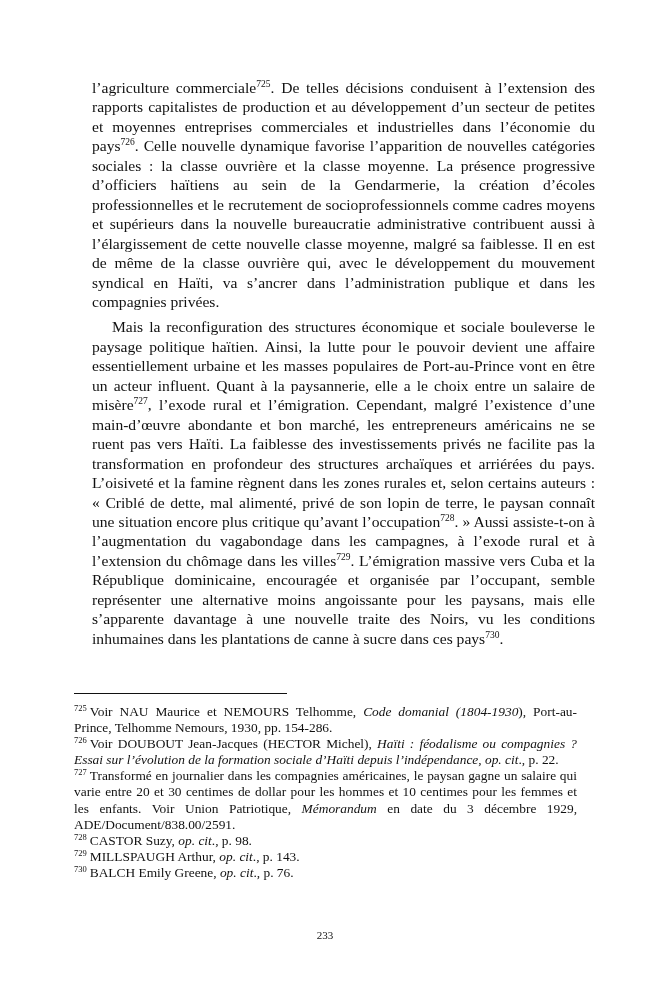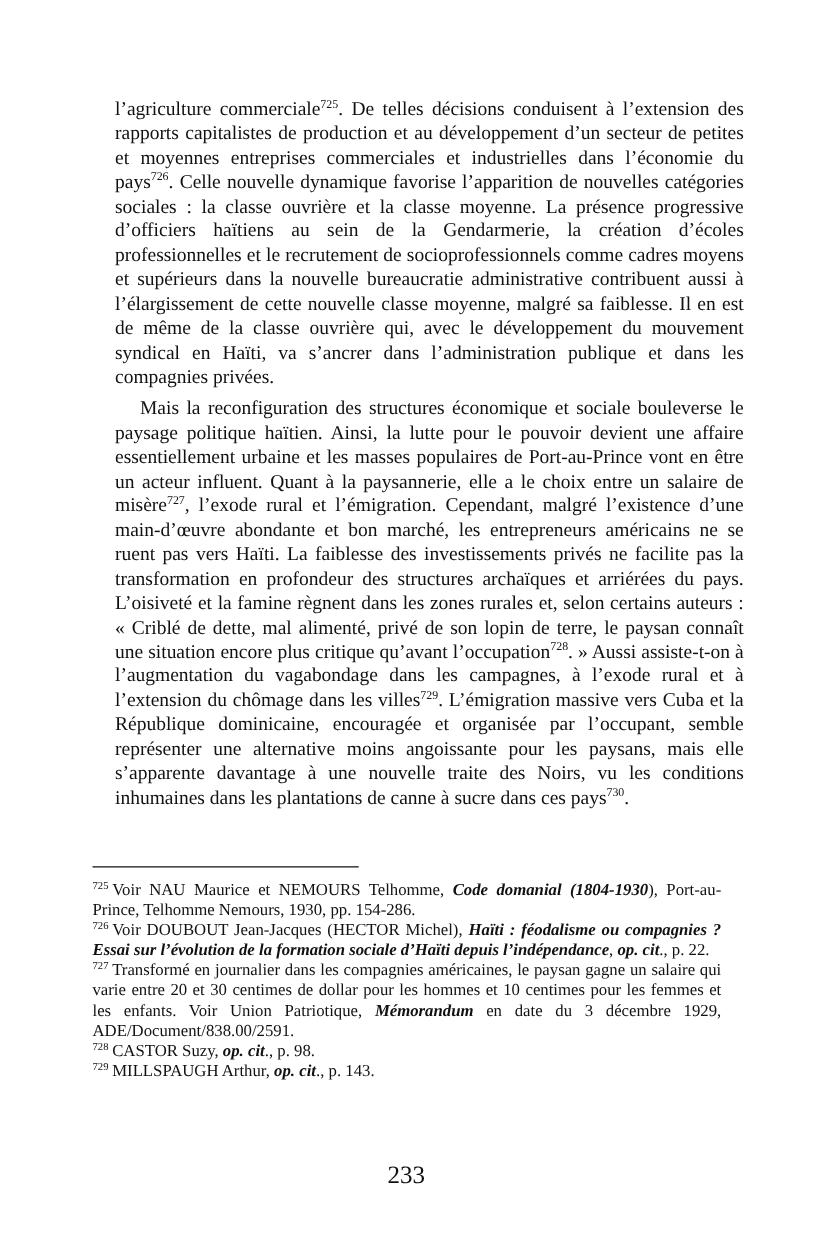--- a/index.html
+++ b/index.html
@@ -22,37 +22,38 @@
   .footnotes {
     position: absolute; left: 74px; top: 704px; width: 503px;
     font-family: "Liberation Serif", serif; color: #111;
     font-size: 13.4px; line-height: 16.1px;
   }
   .fn { margin: 0; text-align: justify; }
   .fn sup { font-size: 8.5px; vertical-align: 5px; margin-right: 3px; }
   .page-number {
     position: absolute; left: 0; width: 650px; top: 929px;
     text-align: center; font-family: "Liberation Serif", serif;
-    font-size: 20px; color: #111;
+    font-size: 11px; color: #111;
   }
-  i { font-style: italic; font-weight: bold; }
+  i { font-style: italic; }
 </style>
 </head>
 <body>
 
 <div class="page">
   <div class="body-text">
     <p class="para">l’agriculture commerciale<sup>725</sup>. De telles décisions conduisent à l’extension des rapports capitalistes de production et au développement d’un secteur de petites et moyennes entreprises commerciales et industrielles dans l’économie du pays<sup>726</sup>. Celle nouvelle dynamique favorise l’apparition de nouvelles catégories sociales : la classe ouvrière et la classe moyenne. La présence progressive d’officiers haïtiens au sein de la Gendarmerie, la création d’écoles professionnelles et le recrutement de socioprofessionnels comme cadres moyens et supérieurs dans la nouvelle bureaucratie administrative contribuent aussi à l’élargissement de cette nouvelle classe moyenne, malgré sa faiblesse. Il en est de même de la classe ouvrière qui, avec le développement du mouvement syndical en Haïti, va s’ancrer dans l’administration publique et dans les compagnies privées.</p>
     <p class="para indent">Mais la reconfiguration des structures économique et sociale bouleverse le paysage politique haïtien. Ainsi, la lutte pour le pouvoir devient une affaire essentiellement urbaine et les masses populaires de Port-au-Prince vont en être un acteur influent. Quant à la paysannerie, elle a le choix entre un salaire de misère<sup>727</sup>, l’exode rural et l’émigration. Cependant, malgré l’existence d’une main-d’œuvre abondante et bon marché, les entrepreneurs américains ne se ruent pas vers Haïti. La faiblesse des investissements privés ne facilite pas la transformation en profondeur des structures archaïques et arriérées du pays. L’oisiveté et la famine règnent dans les zones rurales et, selon certains auteurs : « Criblé de dette, mal alimenté, privé de son lopin de terre, le paysan connaît une situation encore plus critique qu’avant l’occupation<sup>728</sup>. » Aussi assiste-t-on à l’augmentation du vagabondage dans les campagnes, à l’exode rural et à l’extension du chômage dans les villes<sup>729</sup>. L’émigration massive vers Cuba et la République dominicaine, encouragée et organisée par l’occupant, semble représenter une alternative moins angoissante pour les paysans, mais elle s’apparente davantage à une nouvelle traite des Noirs, vu les conditions inhumaines dans les plantations de canne à sucre dans ces pays<sup>730</sup>.</p>
   </div>
 </div>
 
 <div class="fn-rule"></div>
 
 <div class="footnotes">
   <p class="fn"><sup>725</sup><span>Voir NAU Maurice et NEMOURS Telhomme, <i>Code domanial (1804-1930</i>), Port-au-Prince, Telhomme Nemours, 1930, pp. 154-286.</span></p>
   <p class="fn"><sup>726</sup><span>Voir DOUBOUT Jean-Jacques (HECTOR Michel), <i>Haïti : féodalisme ou compagnies ? Essai sur l’évolution de la formation sociale d’Haïti depuis l’indépendance</i>, <i>op. cit</i>., p. 22.</span></p>
   <p class="fn"><sup>727</sup><span>Transformé en journalier dans les compagnies américaines, le paysan gagne un salaire qui varie entre 20 et 30 centimes de dollar pour les hommes et 10 centimes pour les femmes et les enfants. Voir Union Patriotique, <i>Mémorandum</i> en date du 3 décembre 1929, ADE/Document/838.00/2591.</span></p>
   <p class="fn"><sup>728</sup><span>CASTOR Suzy, <i>op. cit</i>., p. 98.</span></p>
   <p class="fn"><sup>729</sup><span>MILLSPAUGH Arthur, <i>op. cit</i>., p. 143.</span></p>
+  <p class="fn"><sup>730</sup><span>BALCH Emily Greene, <i>op. cit</i>., p. 76.</span></p>
 </div>
 
 <div class="page-number">233</div>
 
 </body></html>

